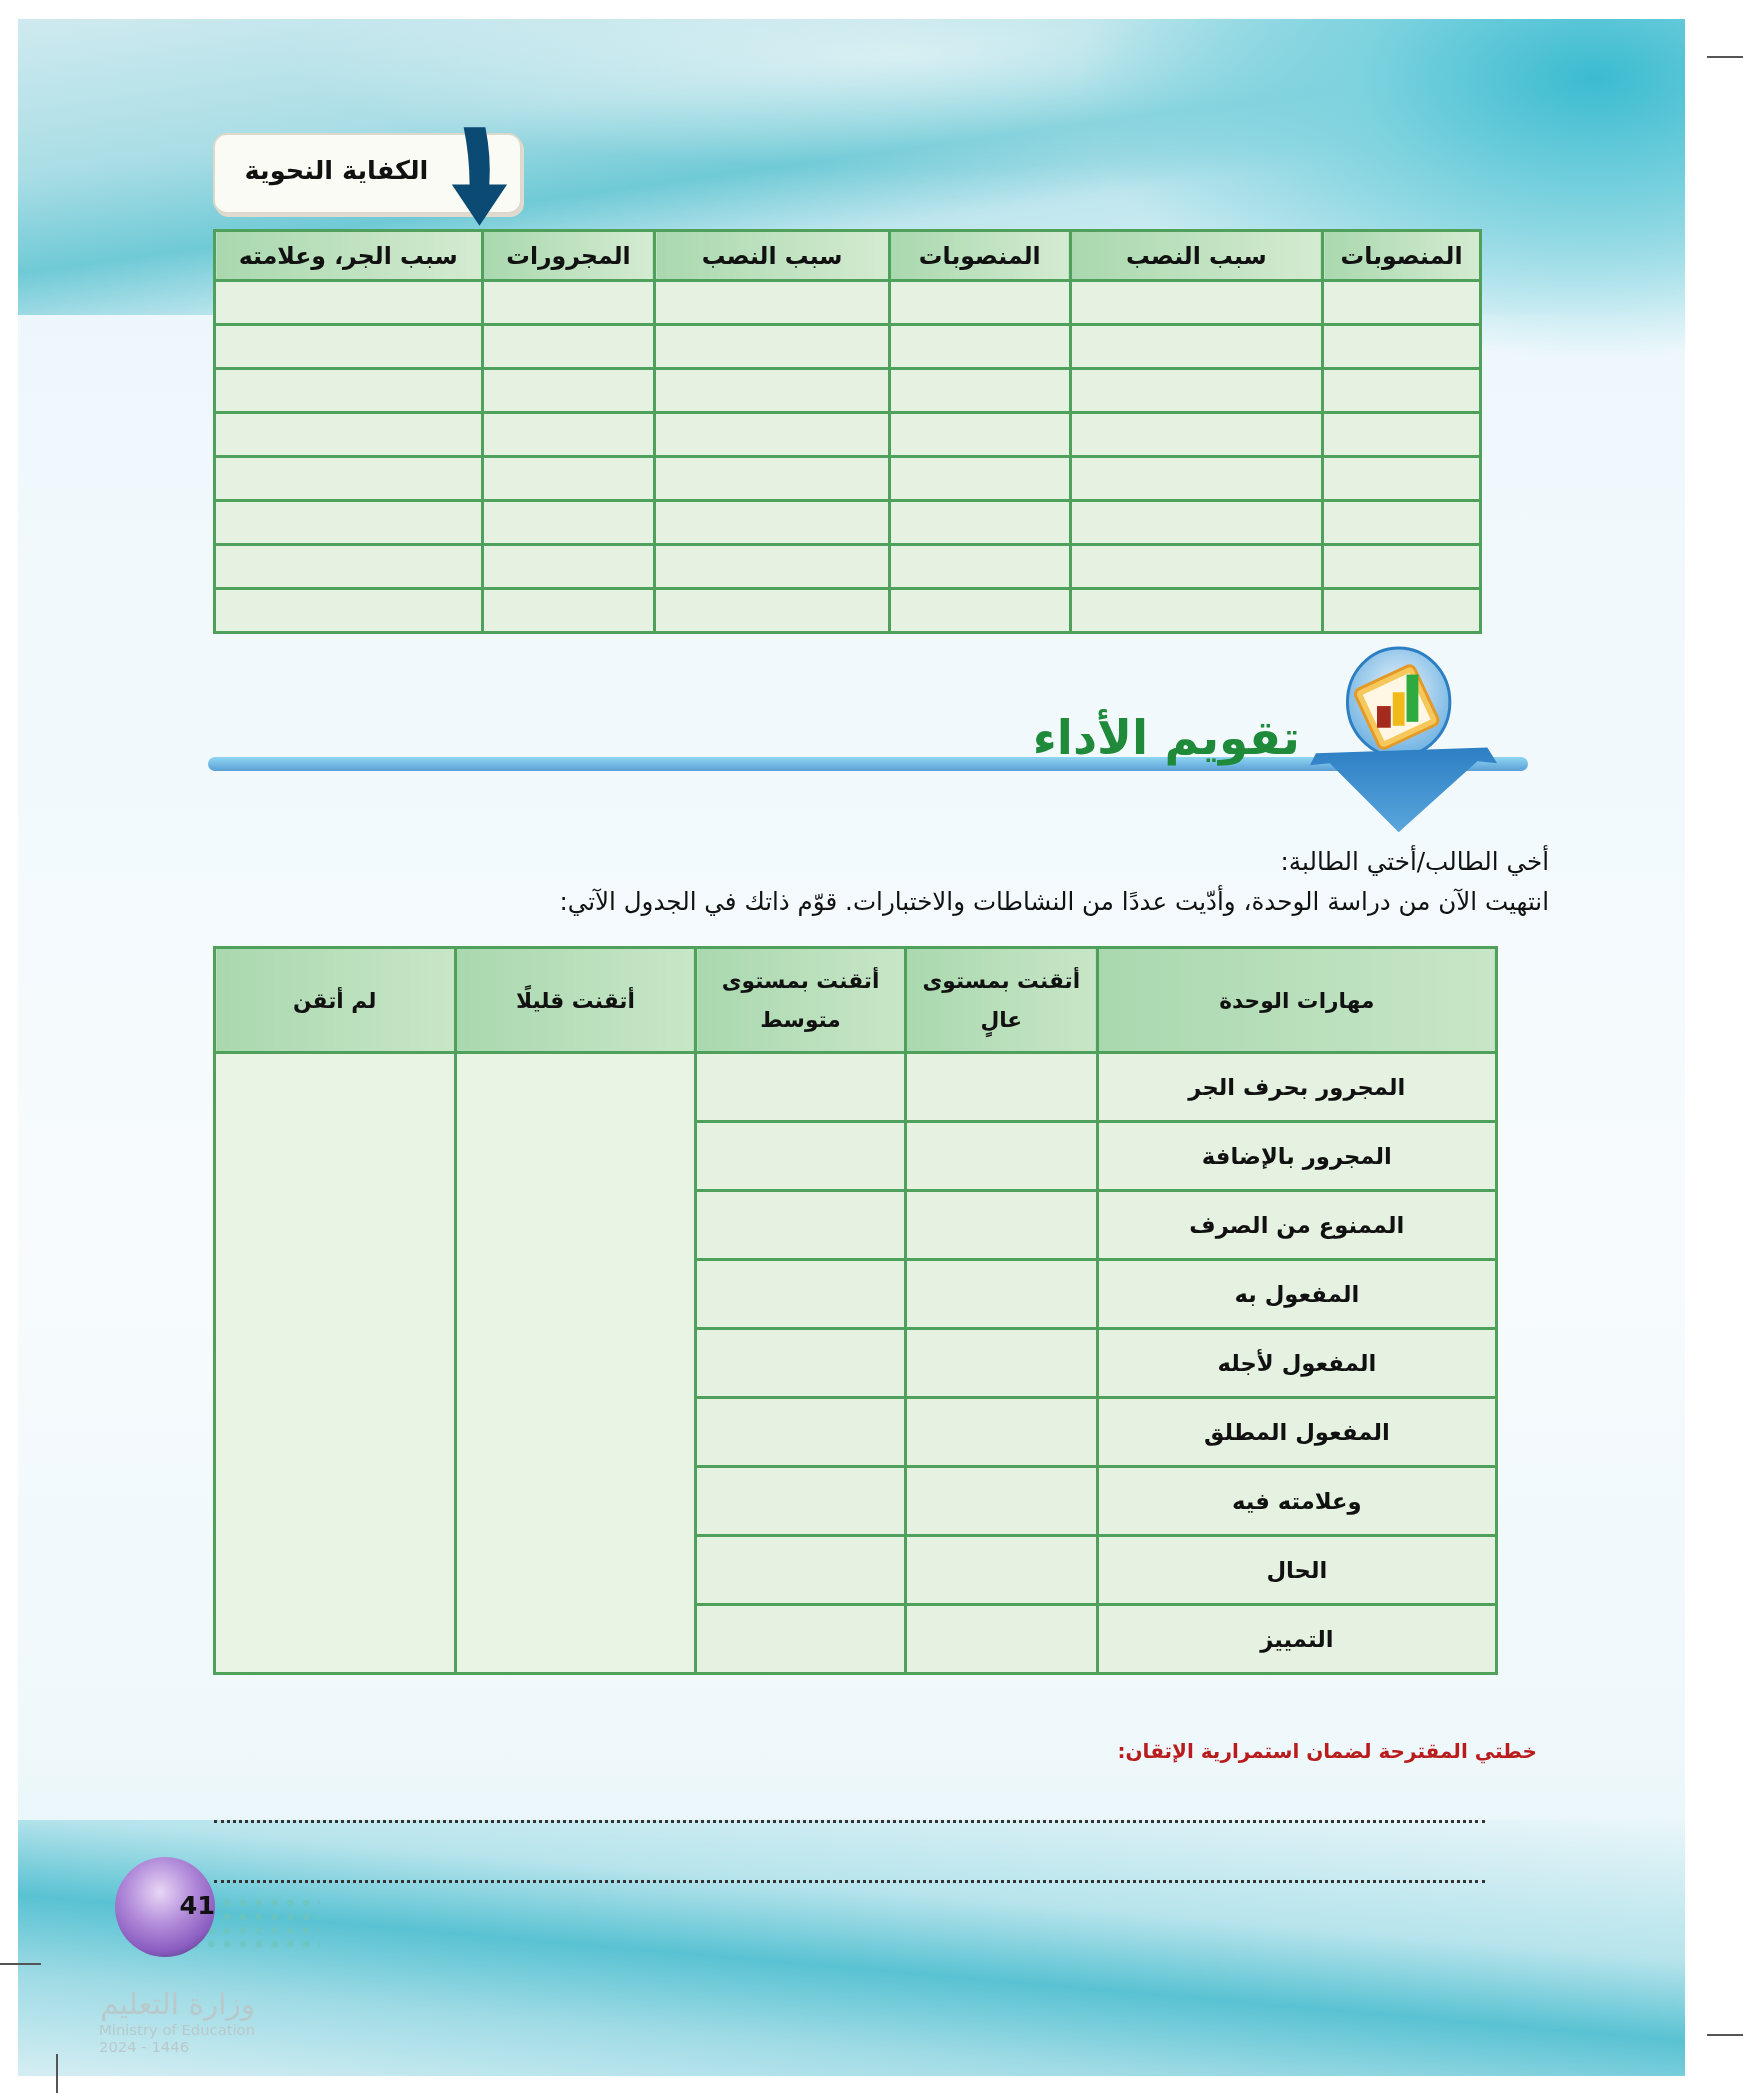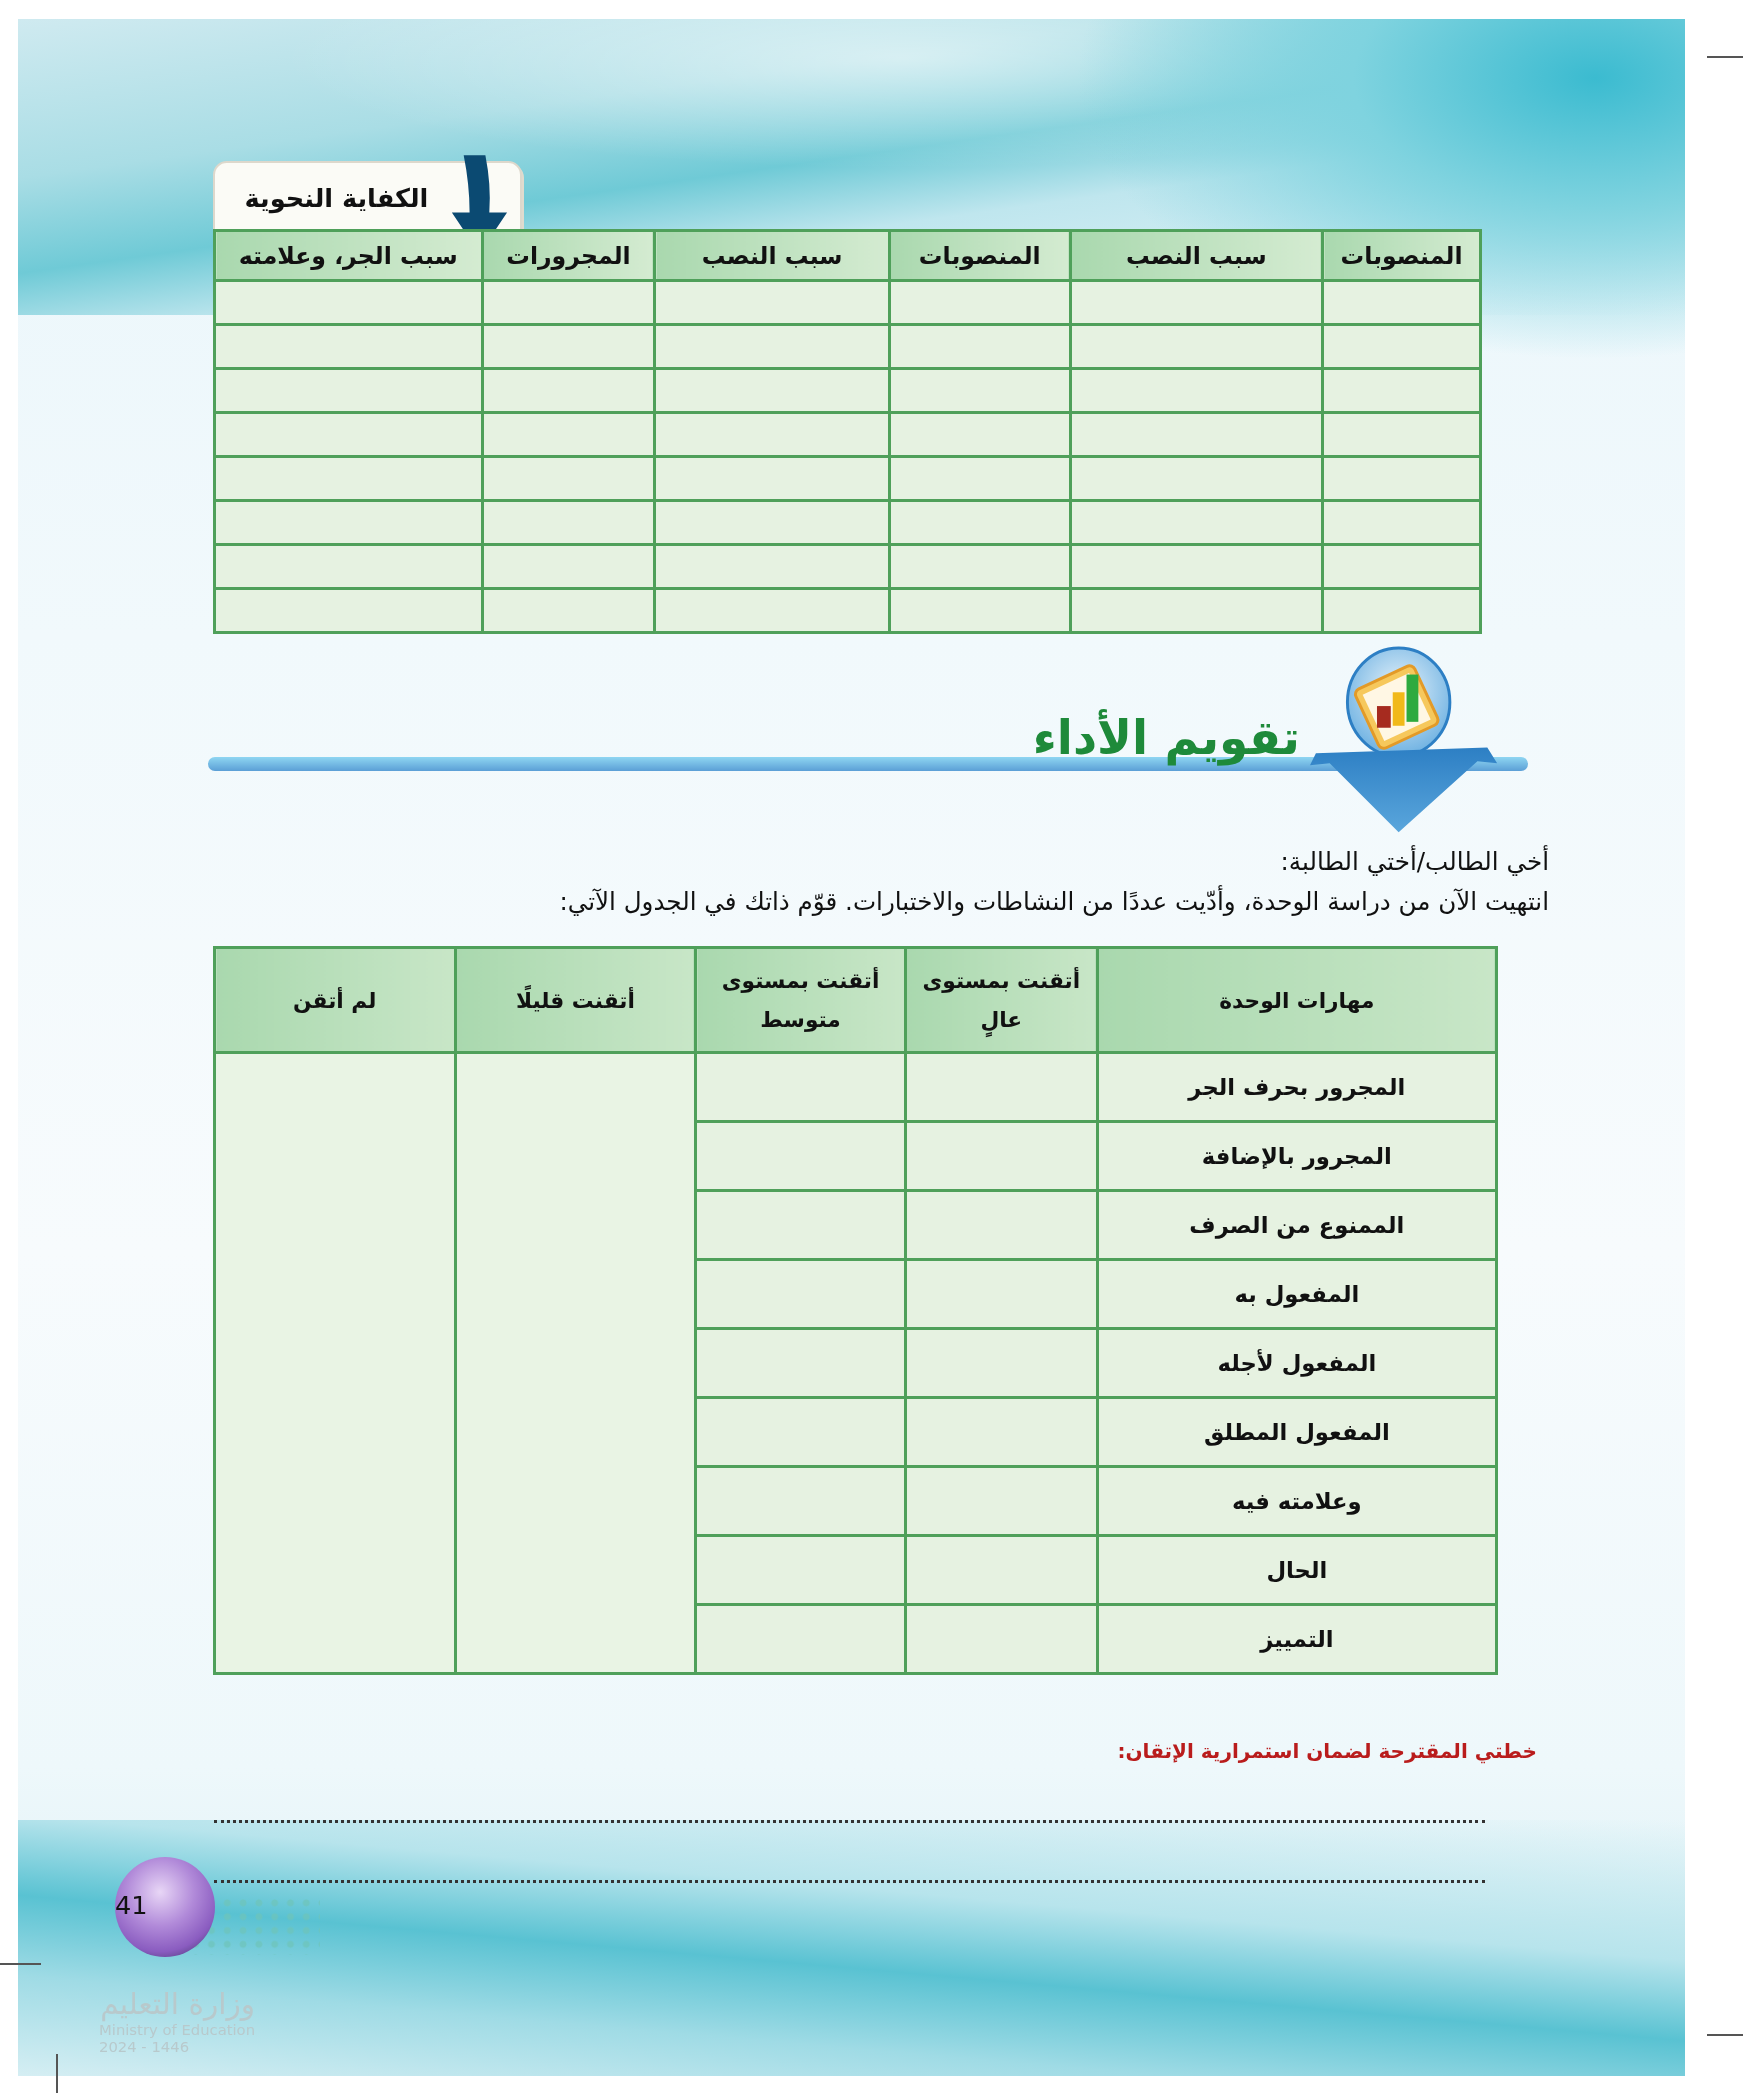--- a/index.html
+++ b/index.html
@@ -9,21 +9,21 @@
   .wave-top{position:absolute;left:0;top:0;width:1667px;height:296px;
     background:
       radial-gradient(ellipse 887px 158px at 887px 39px, rgba(255,255,255,0.55), rgba(255,255,255,0) 70%),
       linear-gradient(172deg,#cfeaf0 0%,#a9dde5 30%,#6fcad6 48%,#bfe6ee 62%,rgba(234,246,251,0) 100%);}
   .wave-top2{position:absolute;left:887px;top:0;width:780px;height:414px;
     background:radial-gradient(ellipse 690px 374px at 690px 59px,#3bbbd0 0%,#7fd3df 35%,rgba(234,246,251,0) 75%);}
   .wave-bottom{position:absolute;left:0;bottom:0;width:1667px;height:256px;
     background:linear-gradient(185deg,rgba(240,248,251,0) 0%,#b7e4ec 35%,#59c2d2 55%,#9fdbe5 75%,#d5eef3 100%);}
   .crop{position:absolute;background:#555;}
   
-  .tag{position:absolute;left:213px;top:133px;width:305px;height:77px;background:#fbfbf6;border:2px solid #ddd8cc;border-radius:13.8px;box-shadow:2px 3px 0 #e0dbce;margin-top:28px;}
+  .tag{position:absolute;left:213px;top:133px;width:305px;height:77px;background:#fbfbf6;border:2px solid #ddd8cc;border-radius:13.8px;box-shadow:2px 3px 0 #e0dbce;}
   .tag-text{position:absolute;left:29.6px;top:19.7px;font-size:25.6px;font-weight:bold;color:#111;direction:rtl;}
   .tag-arrow{position:absolute;left:227px;top:-7.9px;width:69px;height:99px;}
   
   table{border-collapse:collapse;position:absolute;direction:rtl;}
   td,th{border:3px solid #4fa05a;padding:0;text-align:center;color:#111;}
   .t1{left:213px;top:229px;width:1269px;}
   .t1 th{height:47px;font-size:23.6px;font-weight:bold;background:linear-gradient(90deg,#a9d8ae,#d4ebd1);margin-top:24px;}
   .t1 td{height:41px;background:#e6f2e1;}
   .t2{left:213px;top:946px;width:1285px;}
   .t2 th{height:102px;font-size:21.7px;font-weight:bold;line-height:39px;background:linear-gradient(90deg,#a9d8ae,#c8e6c7);}
@@ -31,21 +31,21 @@
   .t2 td.merged{background:#e9f4e4;}
   
   .bar{position:absolute;left:208px;top:757px;width:1320px;height:13.8px;border-radius:6.9px;background:linear-gradient(180deg,#8fd6f2,#5b9fd6);}
   .perf-title{position:absolute;left:1024px;top:680px;width:276px;font-size:47px;color:#1e8a3a;direction:rtl;text-align:right;font-weight:bold;margin-top:30px;}
   .perf-icon{position:absolute;left:1310px;top:645px;width:197px;height:197px;}
   .intro{position:absolute;right:195px;width:1281px;direction:rtl;text-align:right;font-size:24.6px;font-weight:normal;color:#111;}
   .plan{position:absolute;right:207px;top:1739px;direction:rtl;font-size:20px;font-weight:bold;color:#b91c1c;}
   .dots{position:absolute;left:214px;width:1271px;height:0;border-top:3px dotted #333;}
   .badge{position:absolute;left:115px;top:1857px;width:100px;height:100px;border-radius:50%;
     background:radial-gradient(circle at 45% 35%,#e8d6f6 0%,#b18ad9 40%,#8a5cc0 70%,#6a4a9a 80%,#d8d8d8 82%,#ffffff 90%,#a8a8a8 100%);}
-  .badge span{position:absolute;left:0;right:0;top:32.5px;text-align:left;font-size:25.6px;font-weight:normal;color:#111;}
+  .badge span{position:absolute;left:0;right:0;top:32.5px;text-align:right;font-size:25.6px;font-weight:bold;color:#111;}
   .moe{position:absolute;left:99px;top:1955px;color:#b8c9cc;font-family:"DejaVu Sans",sans-serif;margin-top:32px;}
   .moe .ar{font-size:29.6px;direction:rtl;}
   .moe .en{font-size:14.8px;}
   .moe .yr{font-size:14.8px;}
   .moe-dots{position:absolute;left:172px;top:1896px;width:148px;height:59px;
     background-image:radial-gradient(circle,#6ec4b9 3px,transparent 3.9px);background-size:15.8px 13.8px;opacity:0.7;}
 </style>
 </head>
 <body>
 

